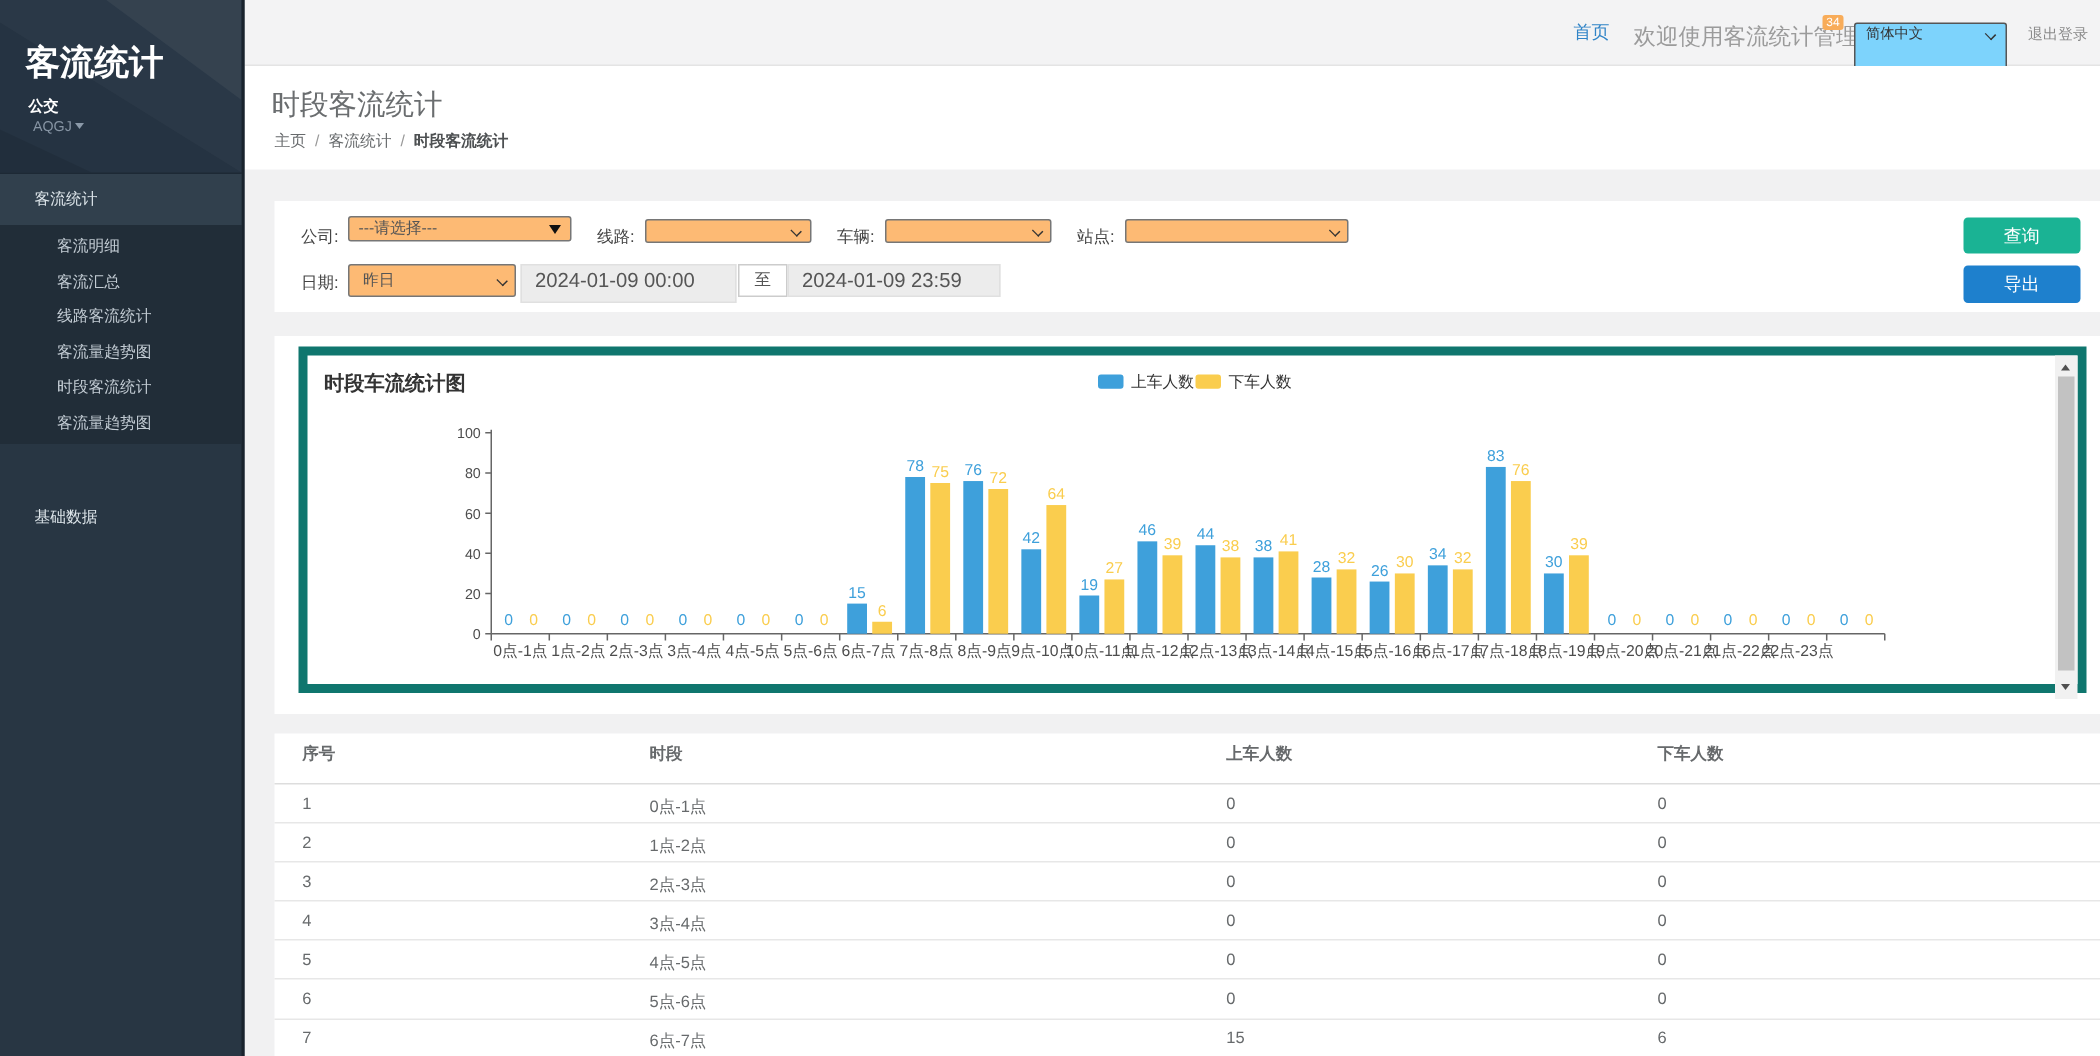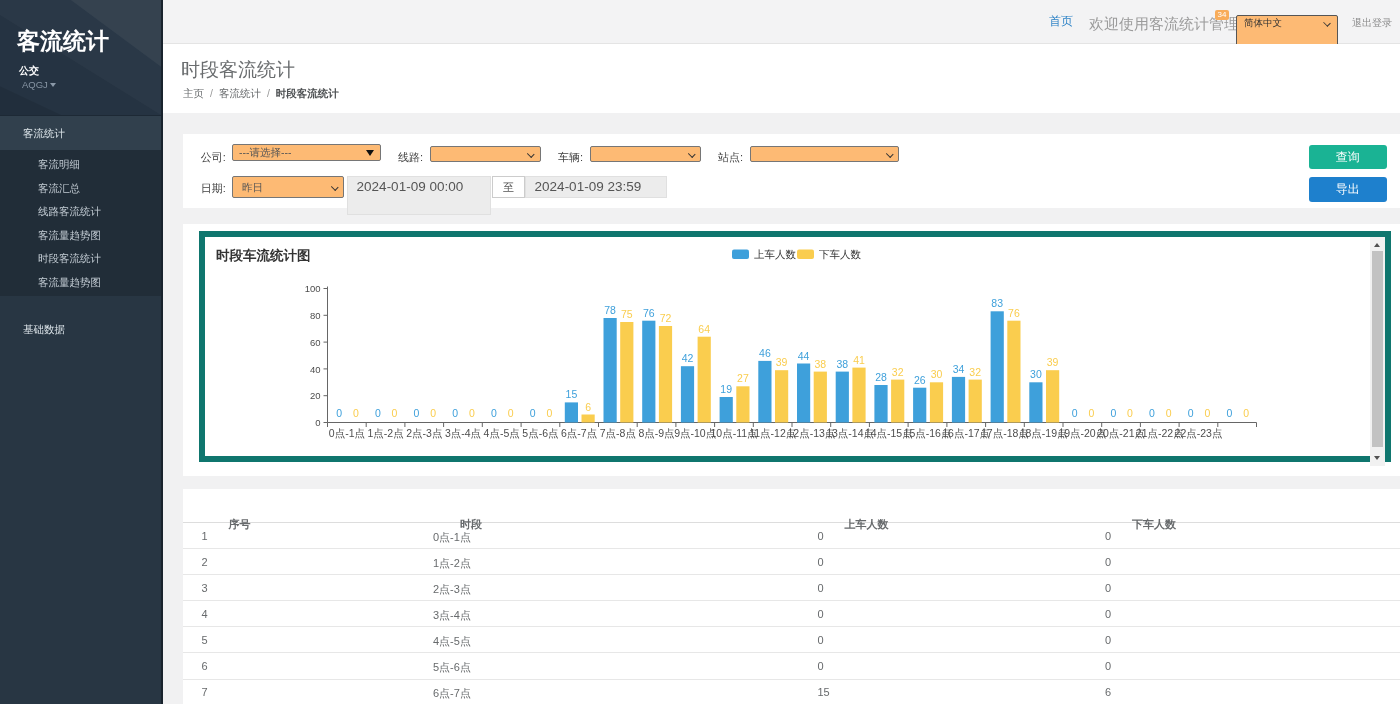--- a/index.html
+++ b/index.html
@@ -15,21 +15,21 @@
 #aq .car{display:inline-block;width:0;height:0;border-left:3.5px solid transparent;border-right:3.5px solid transparent;border-top:4px solid #8b99a8;margin-left:2px;margin-bottom:1px;}
 #mdiv{position:absolute;left:0;top:115px;width:100%;height:1px;background:#1d2935;}
 #mact{position:absolute;left:0;top:116px;width:100%;height:34px;background:#31404d;color:#dde5ea;font-size:10.5px;line-height:34px;padding-left:23px;}
 #msub{position:absolute;left:0;top:150px;width:100%;height:146px;background:#212d38;padding-top:3px;}
 .sub{height:23.5px;line-height:23.5px;padding-left:38px;font-size:10.5px;color:#c2cbd3;}
 .m2{position:absolute;left:0;width:100%;height:33px;line-height:33px;padding-left:23px;font-size:10.5px;color:#dde5ea;}
 #topbar{position:absolute;left:163px;top:0;width:1237px;height:44px;background:#f3f3f4;border-bottom:1px solid #e4e4e4;}
 #home{position:absolute;left:886px;top:13px;font-size:12px;color:#3084c7;}
 #welcome{position:absolute;left:926px;top:14.5px;font-size:15px;color:#9b9b9b;}
 #badge{position:absolute;left:1052px;top:10px;width:14px;height:10px;background:#f8ac59;border-radius:2px;color:#fff;font-size:8px;line-height:10px;text-align:center;}
-#lang{position:absolute;left:1073px;top:15px;width:102px;height:33px;border:1px solid #555;border-radius:2px;background:#fdba74;font-size:9.5px;color:#333;line-height:14px;padding-left:7px;}
+#lang{position:absolute;left:1073px;top:15px;width:102px;height:33px;border:1px solid #555;border-radius:2px;background:#7dd3fc;font-size:9.5px;color:#333;line-height:14px;padding-left:7px;}
 #lang .chev{position:absolute;right:7px;top:4px;width:6px;height:6px;border-right:1.6px solid #333;border-bottom:1.6px solid #333;transform:rotate(45deg) scale(1,0.8);}
 #logout{position:absolute;left:1189px;top:16px;font-size:10px;color:#8a8a8a;white-space:nowrap;}
 #pagehead{position:absolute;left:163px;top:44px;width:1237px;height:69px;background:#fff;}
 #ptitle{position:absolute;left:18px;top:12.5px;font-size:19px;color:#6a6d6f;}
 #bc{position:absolute;left:20px;top:43px;font-size:10.5px;color:#676a6c;}
 #bc b{color:#4d5052;}
 #bc .s{color:#999;padding:0 6px;}
 .panel{position:absolute;left:183px;right:0;background:#fff;}
 #fpanel{top:134px;height:73.6px;}
 .flabel{position:absolute;font-size:11px;color:#444;}
@@ -41,21 +41,21 @@
 #chpanel{top:224px;height:252px;}
 #chbox{position:absolute;left:16px;top:7px;width:1191.6px;height:230.5px;border:6px solid #0f766e;}
 #chtitle{position:absolute;left:11px;top:10px;font-size:13.5px;font-weight:bold;color:#333;}
 #sbar{position:absolute;right:0;top:0;width:15px;height:228.5px;background:#f1f1f1;}
 #sbar .thumb{position:absolute;left:2px;top:14px;width:11px;height:196px;background:#c2c2c2;}
 #sbar .au{position:absolute;left:4px;top:6px;width:0;height:0;border-left:3.5px solid transparent;border-right:3.5px solid transparent;border-bottom:4.5px solid #505050;}
 #sbar .ad{position:absolute;left:4px;bottom:6px;width:0;height:0;border-left:3.5px solid transparent;border-right:3.5px solid transparent;border-top:4.5px solid #505050;}
 #tpanel{top:488.5px;height:216px;}
 #thead span,.trow span{position:absolute;white-space:nowrap;}
 #thead{position:absolute;left:0;top:0;width:100%;height:34.5px;border-bottom:1px solid #ddd;font-size:11px;font-weight:bold;color:#676a6c;}
-#thead span{top:28px;margin-left:27px;}
+#thead span{top:6px;}
 .trow{position:absolute;left:0;width:100%;height:26.1px;border-bottom:1px solid #e7e7e7;font-size:11px;color:#676a6c;}
 .trow span{top:6.5px;}
 </style></head>
 <body>
 <div id="topbar">
  <div id="home">首页</div>
  <div id="welcome">欢迎使用客流统计管理平台</div>
  <div id="badge">34</div>
  <div id="lang">简体中文<span class="chev"></span></div>
  <div id="logout">退出登录</div>
@@ -76,40 +76,40 @@
  <div id="mdiv"></div>
  <div id="mact">客流统计</div>
  <div id="msub">
 <div class="sub">客流明细</div>
 <div class="sub">客流汇总</div>
 <div class="sub">线路客流统计</div>
 <div class="sub">客流量趋势图</div>
 <div class="sub">时段客流统计</div>
 <div class="sub">客流量趋势图</div>
  </div>
- <div class="m2" style="top:313px">基础数据</div>
+ <div class="m2" style="top:329px">基础数据</div>
 </div>
 <div class="panel" id="fpanel">
  <div class="flabel" style="left:17.7px;top:16px">公司:</div>
  <div class="sel" style="left:49px;top:10.3px;width:149px;height:16.5px;line-height:14px;padding-left:6px">---请选择---<span class="tri"></span></div>
  <div class="flabel" style="left:215px;top:16px">线路:</div>
  <div class="sel" style="left:246.5px;top:12px;width:111px;height:15.5px">
       <span class="chev"></span>
     </div>
  <div class="flabel" style="left:375px;top:16px">车辆:</div>
  <div class="sel" style="left:407px;top:12px;width:111px;height:15.5px">
       <span class="chev"></span>
     </div>
  <div class="flabel" style="left:535px;top:16px">站点:</div>
  <div class="sel" style="left:567px;top:12px;width:149px;height:15.5px">
       <span class="chev"></span>
     </div>
  <div class="flabel" style="left:17.7px;top:46.5px">日期:</div>
  <div class="sel" style="left:49px;top:42.3px;width:112px;height:21.7px;line-height:20px;padding-left:9px">昨日<span class="chev" style="top:7px"></span></div>
- <div class="din" style="left:163.6px;top:42.3px;width:144.7px;height:39px;line-height:20px;padding-left:9px">2024-01-09 00:00</div>
+ <div class="din" style="left:163.6px;top:42.3px;width:144.7px;height:26px;line-height:20px;padding-left:9px">2024-01-09 00:00</div>
  <div class="din" style="left:309.4px;top:42.3px;width:32.2px;height:21.7px;line-height:20px;background:#fff;border:1px solid #ccc;text-align:center;padding-left:0;font-size:11px">至</div>
  <div class="din" style="left:341.6px;top:42.3px;width:142.1px;height:21.7px;line-height:20px;padding-left:9px">2024-01-09 23:59</div>
  <div class="btn" style="top:10.9px;height:24.2px;line-height:24.2px;background:#1ab394">查询</div>
  <div class="btn" style="top:43px;height:25px;line-height:25px;background:#1e80cd">导出</div>
 </div>
 <div class="panel" id="chpanel">
  <div id="chbox">
   <div id="chtitle">时段车流统计图</div>
   <svg width="1176" height="228" style="position:absolute;left:0;top:0">
 <line x1="122.5" y1="49.5" x2="122.5" y2="185.5" stroke="#666" stroke-width="1"></line>

